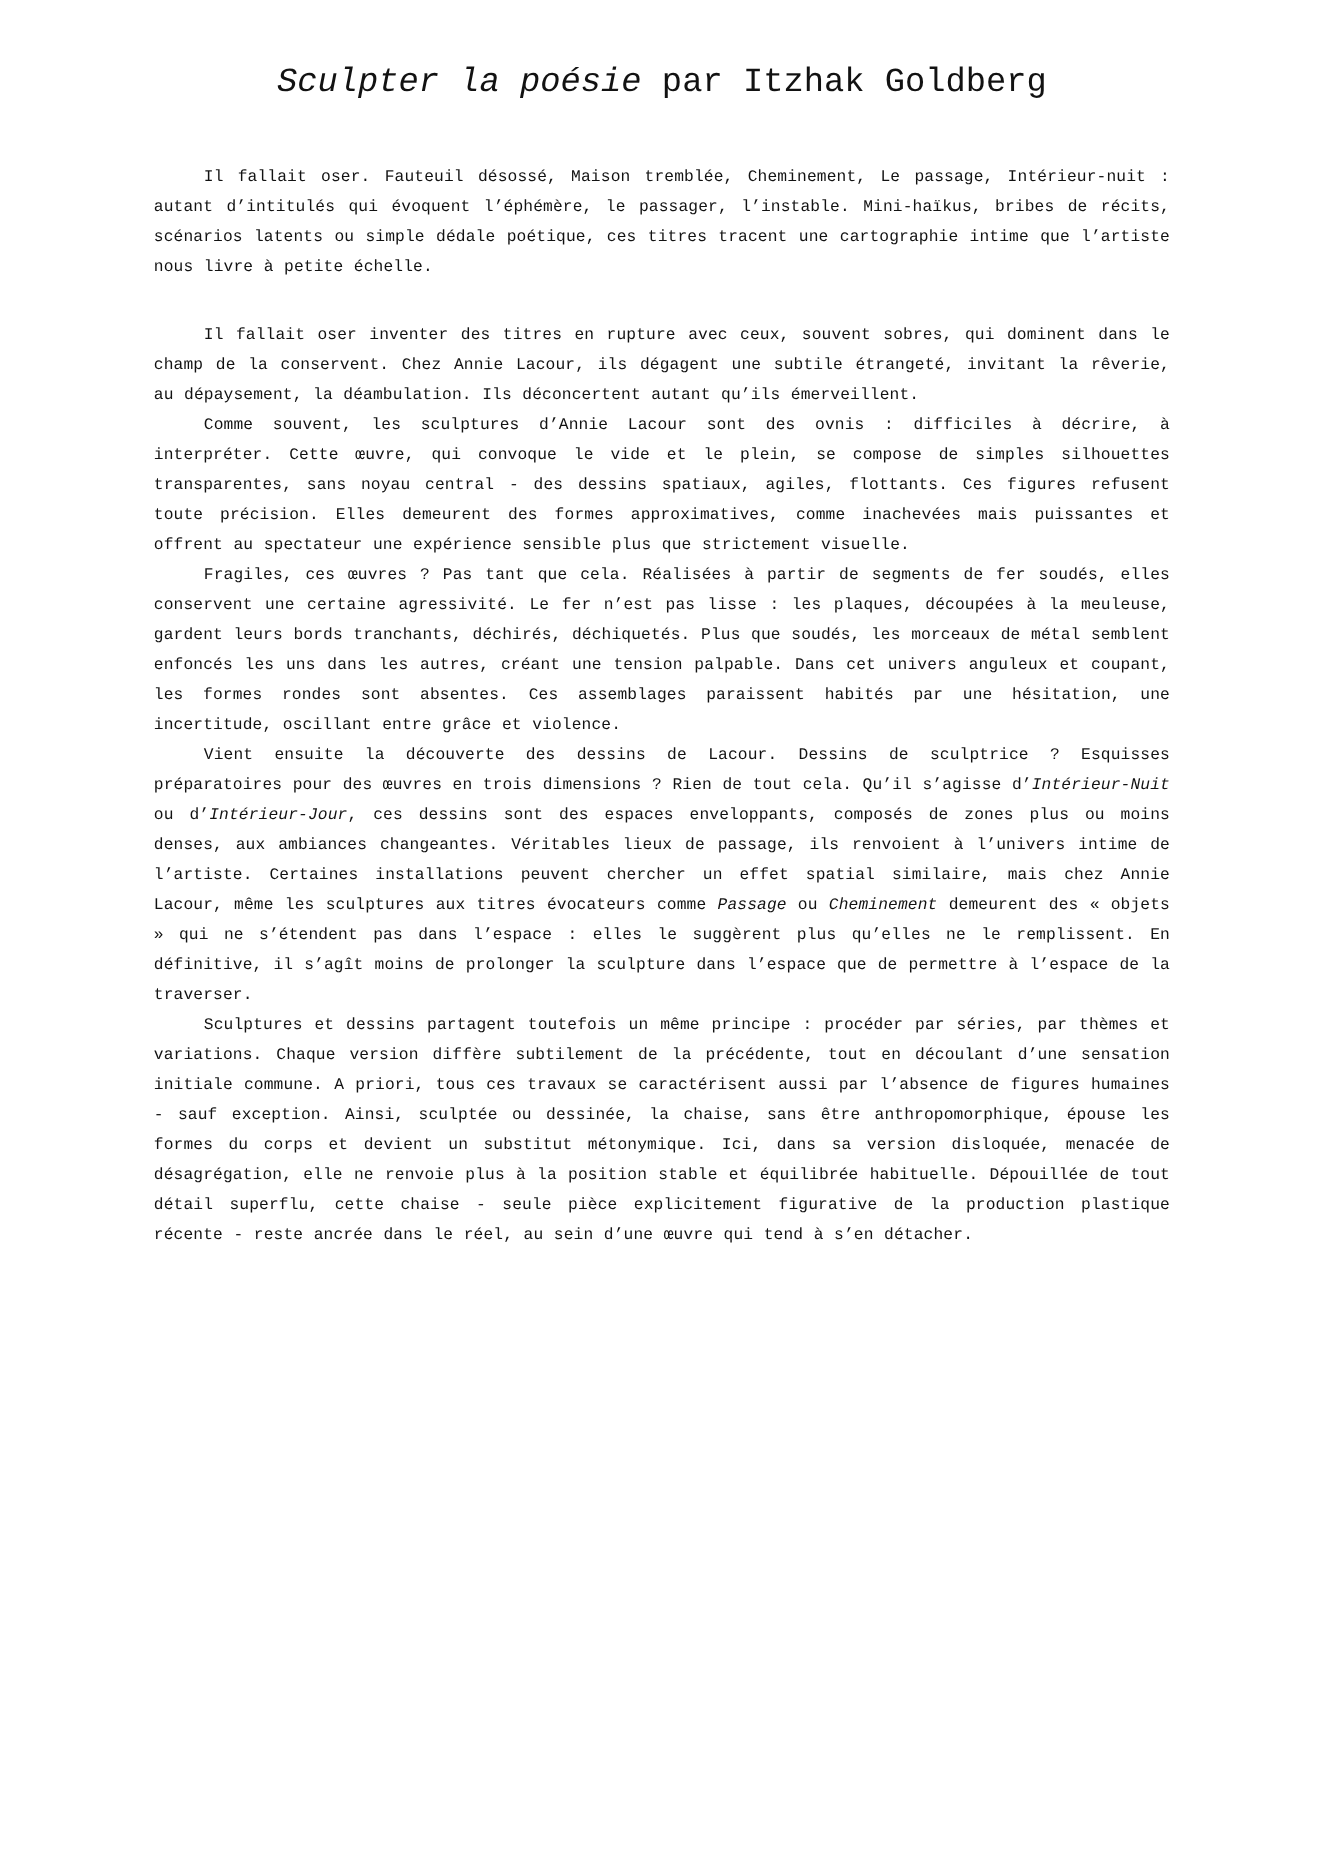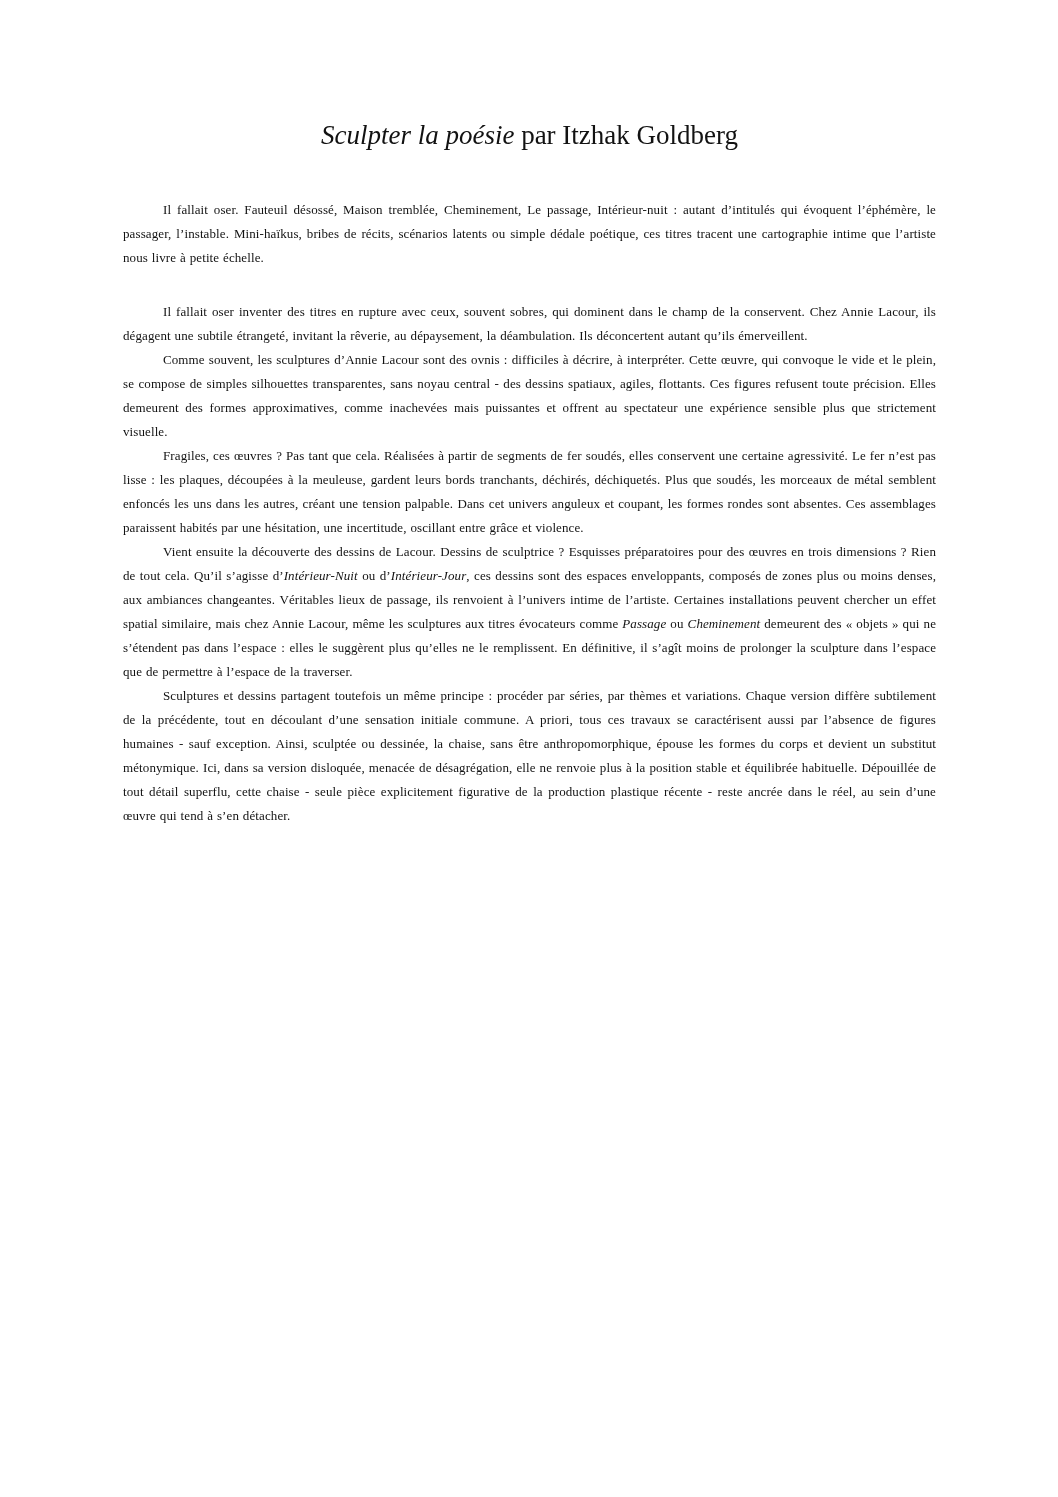--- a/index.html
+++ b/index.html
@@ -8,22 +8,22 @@
     background: #ffffff;
   }
   .page {
     position: relative;
     width: 1058px;
     height: 1497px;
     margin: 0 auto;
     background: #ffffff;
     color: #121212;
     box-sizing: border-box;
-    padding: 118px 122px 0 123px;
-    font-family: Liberation Serif, serif;
+    padding: 50px 122px 0 123px;
+    font-family: Liberation Mono, monospace;
     overflow: hidden;
   }
   .doc-title {
     font-size: 27px;
     font-weight: 400;
     text-align: center;
     margin: 0 0 46px 0;
     line-height: 34px;
     white-space: nowrap;
   }

